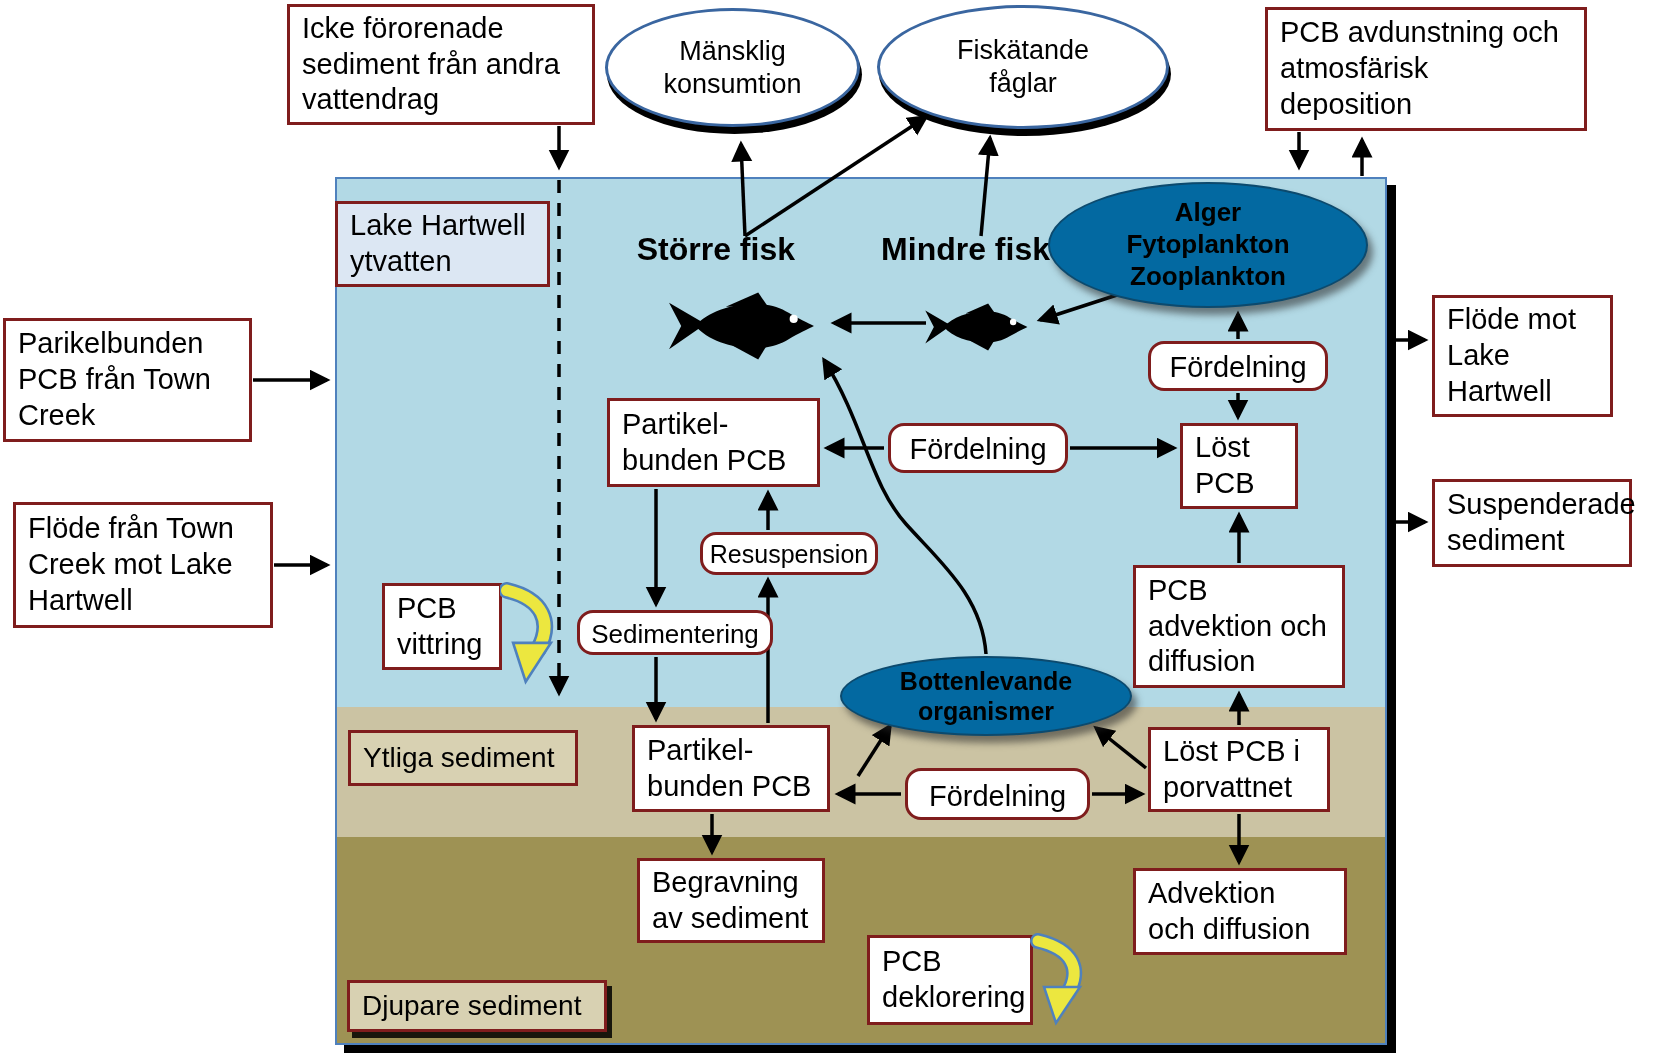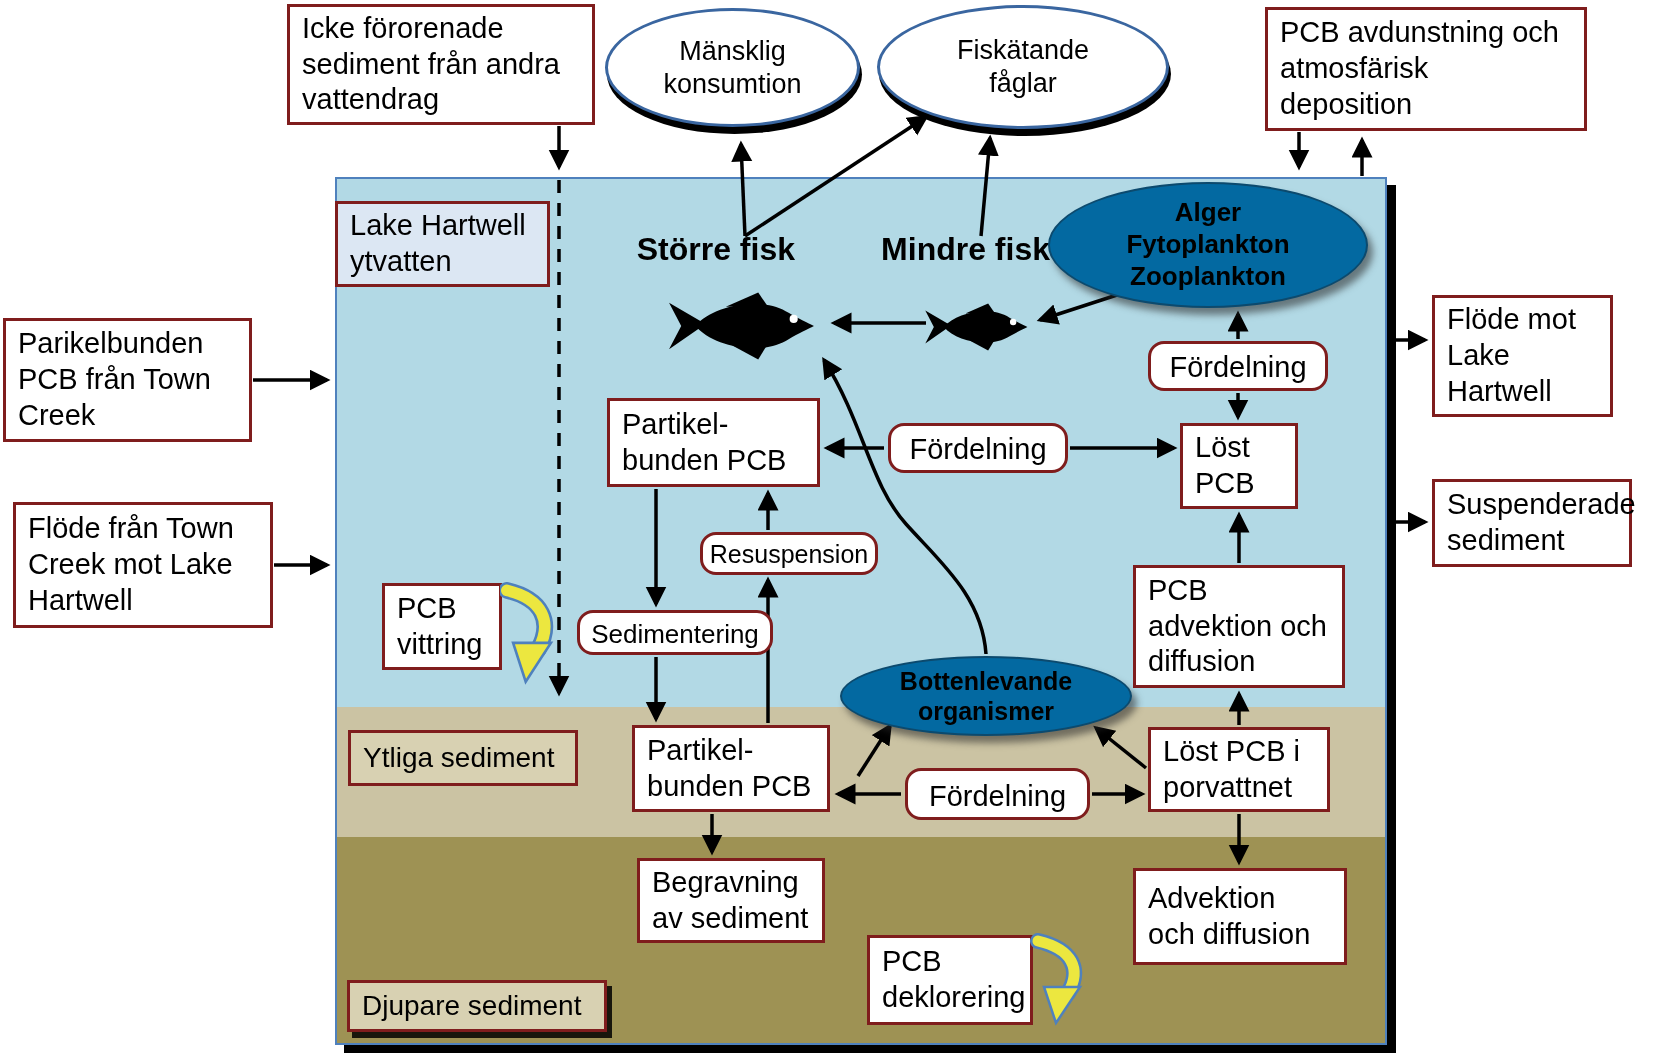--- a/index.html
+++ b/index.html
@@ -223,21 +223,21 @@
 <div class="abs box node" style="left:1148px;top:727px;width:182px;height:85px;">
   <span class="ln">Löst PCB i</span>
   <span class="ln">porvattnet</span>
 </div>
 
 <div class="abs box node" style="left:637px;top:858px;width:188px;height:85px;">
   <span class="ln">Begravning</span>
   <span class="ln">av sediment</span>
 </div>
 
-<div class="abs box node" style="left:1133px;top:868px;width:214px;height:97px;">
+<div class="abs box node" style="left:1133px;top:868px;width:214px;height:87px;">
   <span class="ln">Advektion</span>
   <span class="ln">och diffusion</span>
 </div>
 
 <div class="abs box node" style="left:867px;top:935px;width:166px;height:90px;">
   <span class="ln">PCB</span>
   <span class="ln">deklorering</span>
 </div>
 
 <svg class="node" style="left:1030px;top:933px;" width="64" height="100" viewBox="0 0 60 100">

